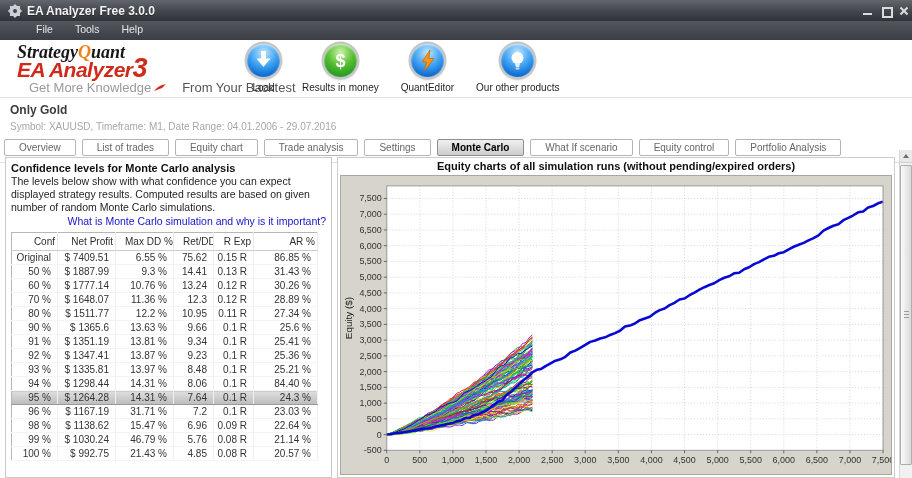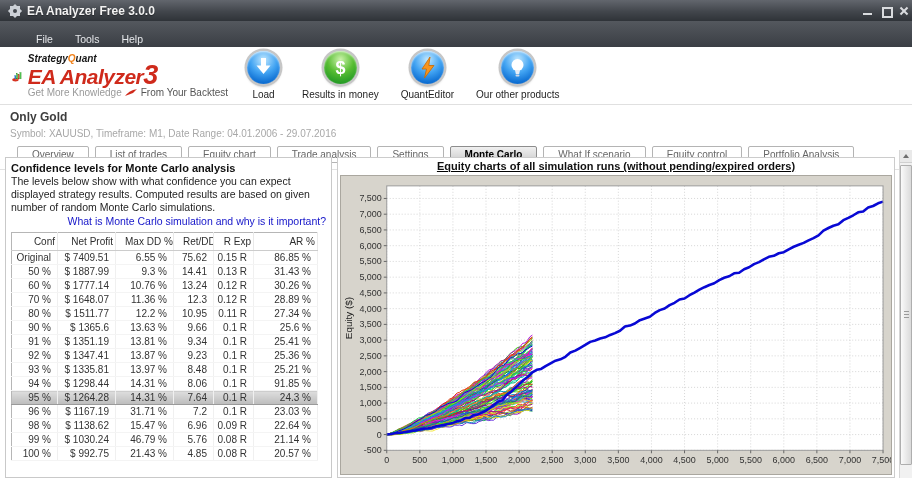--- a/index.html
+++ b/index.html
@@ -20,70 +20,70 @@
   .gear .gc{ position:absolute; left:4.5px; top:4.5px; width:4px; height:4px; border-radius:50%; background:#42464c; }
   .titlebar .title{ font-size:12px; font-weight:bold; text-shadow:0 1px 1px rgba(0,0,0,.4); }
   .winbtns{ margin-left:auto; display:flex; gap:8px; align-items:center; margin-right:-3px; }
   .wb{ width:10px; height:10px; position:relative; cursor:pointer; }
   .wb-min::after{ content:""; position:absolute; left:0; bottom:1px; width:9px; height:2px; background:#d9dbde; }
   .wb-res::after{ content:""; position:absolute; left:1px; top:1px; width:7px; height:7px; border:2px solid #d9dbde; }
   .wb-close::before,.wb-close::after{ content:""; position:absolute; left:4px; top:0; width:2px; height:10px; background:#d9dbde; }
   .wb-close::before{ transform:rotate(45deg);} .wb-close::after{ transform:rotate(-45deg); }
   
   .menubar{
-    height:26px; display:flex; align-items:flex-end; padding-left:26px; gap:2px;
+    height:19px; display:flex; align-items:flex-start; padding-left:26px; gap:2px;
     background:linear-gradient(#54585e, #3a3e44);
   }
   .menu-item{ color:#e5e7ea; font-size:10.5px; padding:2px 10px; cursor:pointer; border-radius:2px; }
   
   .toolbar{ height:58px; background:#fff; border-bottom:1px solid #e0e0e0; display:flex; align-items:flex-start; }
   .logo{ display:flex; margin:5px 0 0 12px; width:216px; flex:0 0 auto; }
   .logo-text{ margin-left:5px; }
-  .brand{ font-size:10px; font-weight:bold; font-style:italic; color:#161616; line-height:14px; }
+  .brand{ font-size:18px; font-weight:bold; font-style:italic; color:#161616; line-height:14px;font-family:Liberation Serif, serif; }
   .brand .q{ color:#f08019; }
   .product-line{ line-height:22px; margin-top:-2px; white-space:nowrap; }
   .product{ font-size:21px; font-weight:bold; font-style:italic; color:#cf2a1b; letter-spacing:-0.5px; }
   .version{ font-size:27px; font-weight:bold; font-style:italic; color:#cf2a1b; }
   .taglines{ display:flex; align-items:center; gap:3px; margin-top:-3px; }
-  .tag{ font-size:10px; color:#9a9a9a; white-space:nowrap; }
+  .tag{ font-size:13px; color:#9a9a9a; white-space:nowrap;margin-left:12px; }
   .tag2{ color:#555; }
   .toolbtns{ display:flex; margin-left:8px; margin-top:4px; }
   .tool-btn{ display:flex; flex-direction:column; align-items:center; padding:0 11px; cursor:pointer; }
   .orb{ width:33px; height:33px; border-radius:50%; position:relative;
         box-shadow:0 0 0 2.5px #c6c6c6, 0 2px 3px rgba(0,0,0,.45), inset 0 1px 2px rgba(255,255,255,.7); }
   .orb svg{ position:absolute; inset:0; width:100%; height:100%; }
   .orb-blue{ background:radial-gradient(circle at 50% 26%, #bfe7ff 0%, #41a3f2 45%, #0d6ed2 78%, #0a57a8 100%); }
   .orb-green{ background:radial-gradient(circle at 50% 26%, #ccf3ab 0%, #57bd32 45%, #259b25 80%, #1d7d1d 100%); }
   .tool-label{ font-size:10px; color:#1e1e1e; margin-top:5px; white-space:nowrap; }
   
   .pagehead{ padding:5px 0 0 10px; }
   .page-title{ font-size:12px; font-weight:bold; color:#3d3d3d; }
   .page-sub{ font-size:10px; color:#a8a8a8; margin-top:4px; }
   
-  .tabbar{ padding:7px 0 6px 17px; border-bottom:1px solid #e2e2e2; display:flex; gap:6px; }
+  .tabbar{ padding:7px 0 6px 4px; border-bottom:1px solid #e2e2e2; display:flex; gap:6px; }
   .tab{ font-size:10px; color:#666; background:#fff; border:1px solid #b4b4b4; border-radius:2px;
         height:17px; line-height:15px; padding:0 14px; cursor:pointer; white-space:nowrap; }
   .tab.active{ font-weight:bold; color:#000; background:linear-gradient(#f0f0f0,#cccccc); border-color:#8d8d8d; }
   
   .content{ position:absolute; top:157px; left:0; right:0; bottom:0; }
   .left-panel{ position:absolute; left:5px; top:0; width:327px; bottom:0;
                border:1px solid #c9c9c9; background:#fff; padding:4px 5px; }
   .panel-title{ font-size:11px; font-weight:bold; color:#101010; }
   .panel-desc{ font-size:10.5px; color:#1f1f1f; line-height:13px; margin-top:1px; }
   .panel-link{ font-size:10.5px; color:#1515c9; text-align:right; margin-top:1px; cursor:pointer; }
   table.mc{ border-collapse:collapse; margin-top:5px; table-layout:fixed; width:307px;
             font-size:10px; color:#333; border:1px solid #b6b6b6; }
   table.mc th{ font-weight:normal; text-align:right; color:#2e2e2e; padding:3px 2px 3px 9px;
                border-bottom:1px solid #cccccc; border-right:1px solid #e9e9e9; white-space:nowrap; overflow:hidden; }
   table.mc td{ text-align:right; padding:1px 6px 1px 0; height:11px;
                border-right:1px solid #f0f0f0; border-bottom:1px solid #f4f4f4; white-space:nowrap; overflow:hidden; }
   table.mc tr.sel td{ background:linear-gradient(#dedede,#bcbcbc);
                border-top:1px solid #9a9a9a; border-bottom:1px solid #9a9a9a; }
   .right-panel{ position:absolute; left:337px; top:0; width:558px; bottom:0;
-                border:1px solid #cccccc; background:#fff;text-decoration:underline; }
+                border:1px solid #cccccc; background:#fff; }
   .chart-title{ font-size:11px; font-weight:bold; color:#101010; text-align:center; margin-top:2px; }
   .chart-box{ position:absolute; left:2px; right:2px; top:17px; bottom:2px;
               background:#d7d4cc; border:1px solid #aaa79f; }
   #chart{ width:100%; height:100%; display:block; }
   #chart text{ font-family:"Liberation Sans", sans-serif; }
   
   .vscroll{ position:absolute; right:0; top:150px; bottom:0; width:13px;
             background:#f1f1f1; border-left:1px solid #d6d6d6; }
   .vs-up{ height:13px; background:#e9e9e9; border-bottom:1px solid #d0d0d0;
           display:flex; align-items:center; justify-content:center; cursor:pointer; }
@@ -293,21 +293,21 @@
               <td>8.48</td>
               <td>0.1 R</td>
               <td>25.21 %</td>
             </tr>
             <tr>
               <td>94 %</td>
               <td>$ 1298.44</td>
               <td>14.31 %</td>
               <td>8.06</td>
               <td>0.1 R</td>
-              <td>91.85 %</td>
+              <td>84.40 %</td>
             </tr>
             <tr class="sel">
               <td>95 %</td>
               <td>$ 1264.28</td>
               <td>14.31 %</td>
               <td>7.64</td>
               <td>0.1 R</td>
               <td>24.3 %</td>
             </tr>
             <tr>

